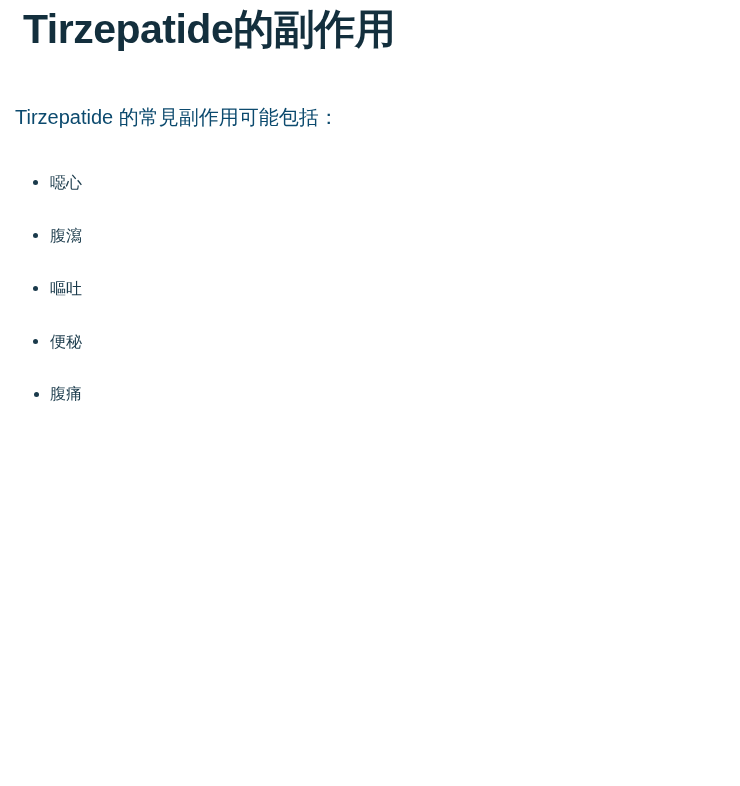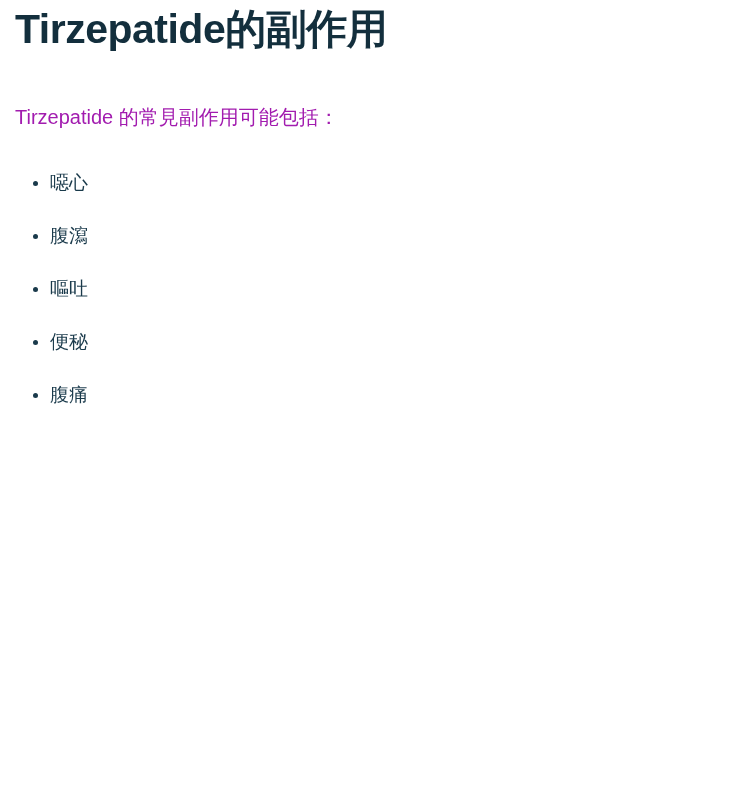--- a/index.html
+++ b/index.html
@@ -12,50 +12,51 @@
     height: 786px;
     box-sizing: border-box;
     font-family: "Liberation Sans", "DejaVu Sans", sans-serif;
     color: #1a3a4b;
     overflow: hidden;
   }
   .article {
     padding: 6px 30px 20px 15px;
   }
   h1.title {
-    margin: 0 0 50px 0;
+    margin: 0 0 50px 8px;
     font-size: 41px;
     line-height: 1.15;
     font-weight: 700;
     letter-spacing: -0.5px;
     color: #132f3d;
   }
   p.para {
     margin: 0;
     font-size: 20px;
     line-height: 28px;
-    color: #a21caf;
+    color: #0c4a6e;
   }
   ul.effects-list {
     margin: 38px 0 36px 0;
     padding: 0 0 0 35px;
     list-style: disc;
   }
   ul.effects-list li {
     margin: 0 0 25px 0;
-    font-size: 19px;
+    font-size: 16px;
     line-height: 28px;
     color: #1a3a4b;
   }
   ul.effects-list li::marker {
     color: #1a3a4b;
     font-size: 17px;
   }
   ul.effects-list li:last-child {
     margin-bottom: 0;
+    font-family: Liberation Mono, monospace;
   }
 </style>
 </head>
 <body>
 
 <main class="article">
 
   <h1 class="title">Tirzepatide的副作用</h1>
 
   <p class="para">Tirzepatide 的常見副作用可能包括：</p>

